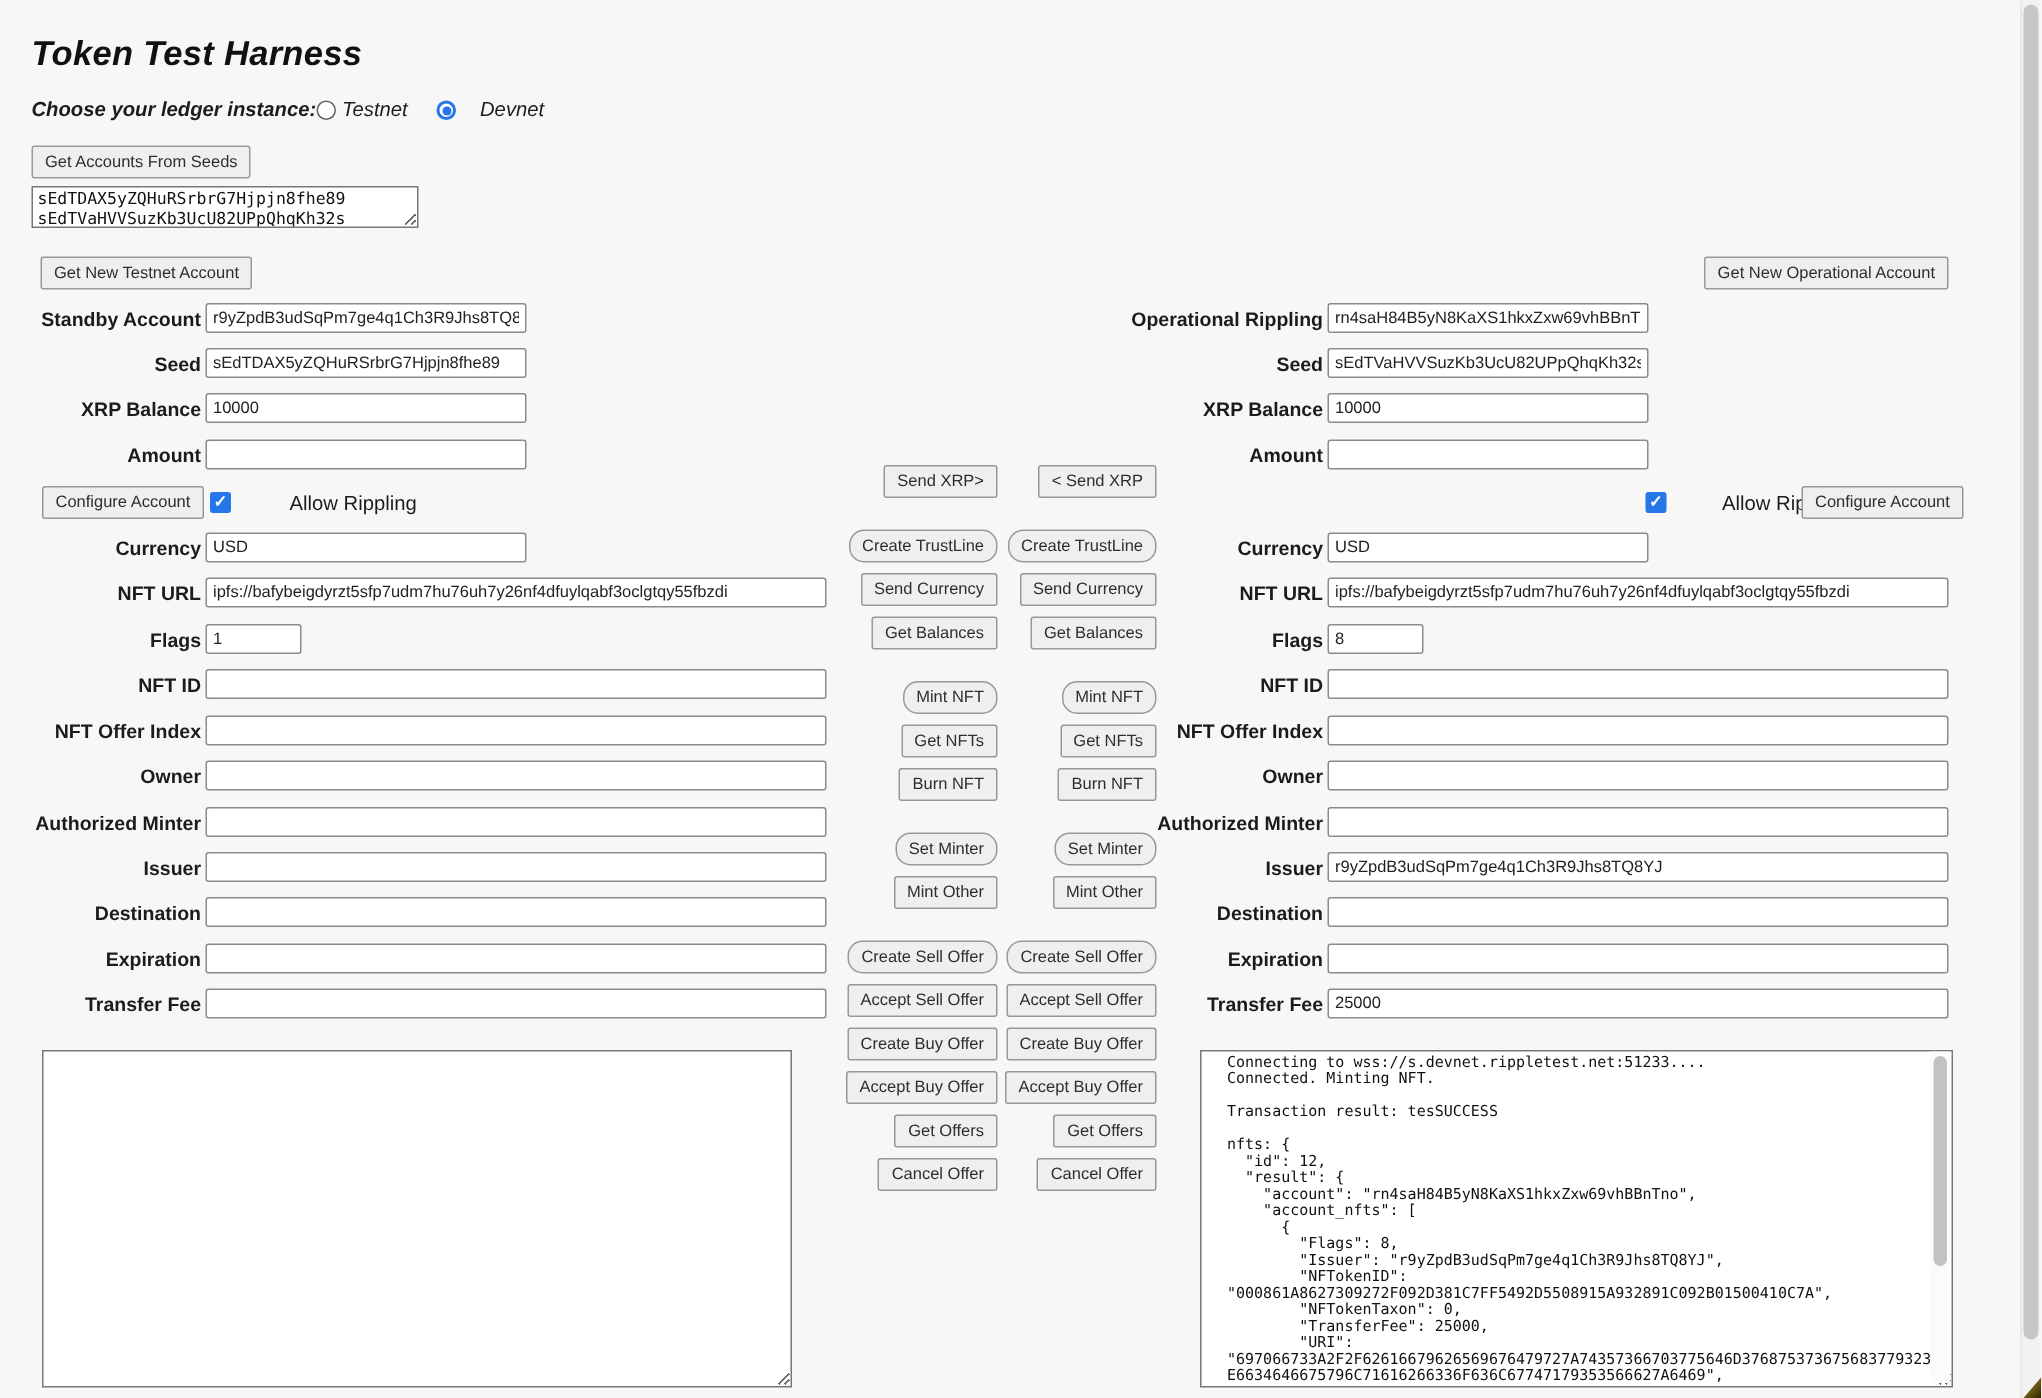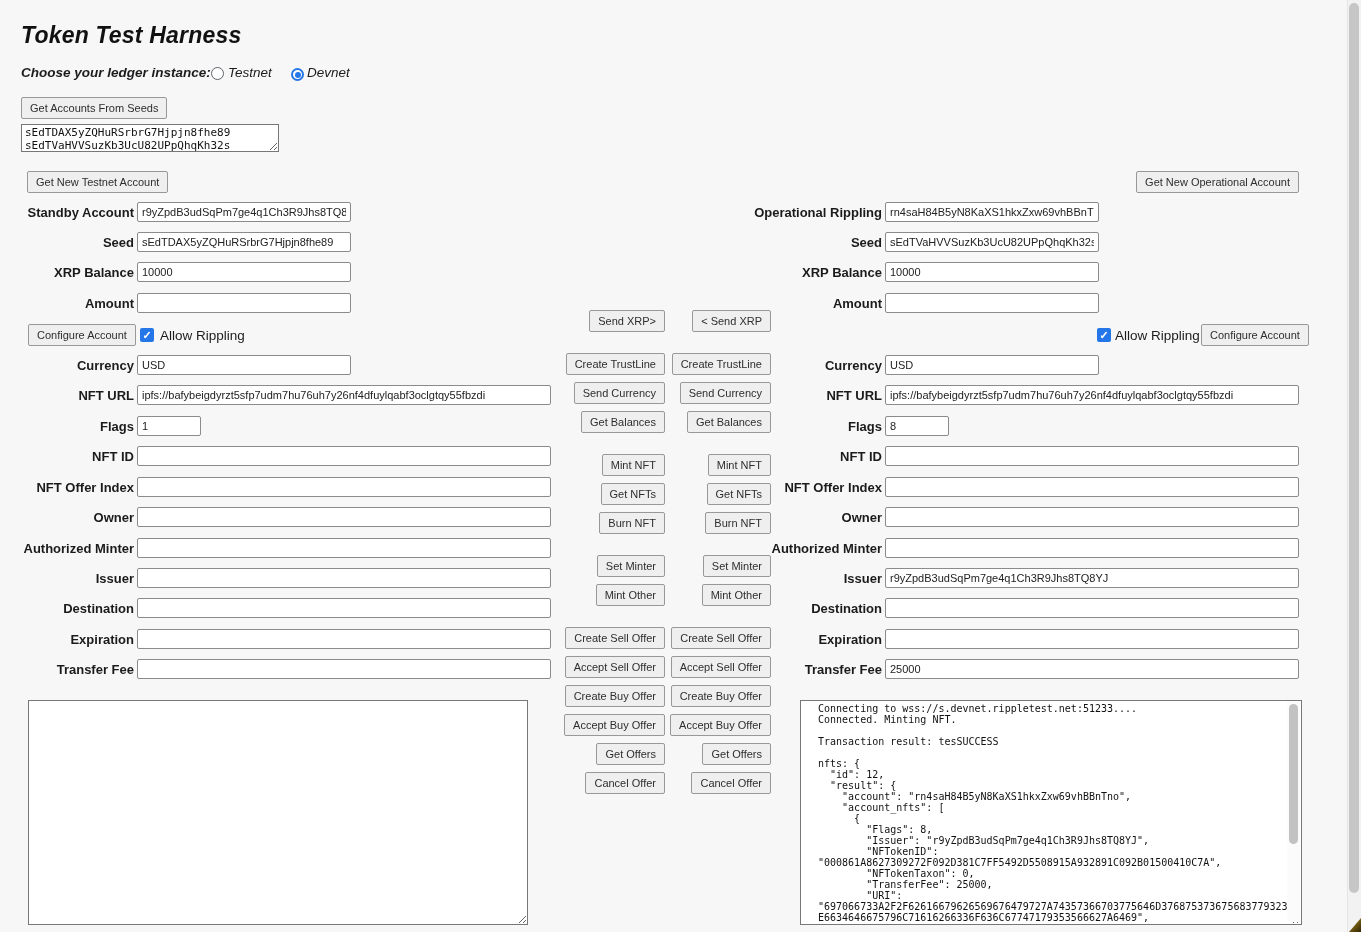--- a/index.html
+++ b/index.html
@@ -47,24 +47,24 @@
     border: 1px solid #777;
     background: #fff;
     resize: both;
     font-family: "DejaVu Sans Mono", monospace;
     color: #111;
   }
   .seeds { font-size: 11px; line-height: 13px; padding: 1px 3px; overflow: hidden; }
   .results { font-size: 10px; line-height: 11px; padding: 2px 17px; overflow: hidden; }
   .checkbox { position: absolute; width: 14px; height: 14px; border-radius: 2px; background: #2576e8; display: inline-block; }
   .checkbox::after { content: "\2713"; position: absolute; left: 0; top: 0; width: 14px; height: 14px; color: #fff; font-size: 11px; line-height: 14px; text-align: center; font-weight: 700; }
-  .cklbl { position: absolute; font-size: 13.5px; font-weight: 500; color: #1c1c1e; white-space: nowrap; }
+  .cklbl { position: absolute; font-size: 13.5px; font-weight: 500; color: #1c1c1e; white-space: nowrap; margin-left: 33px; }
   .btncol { position: absolute; top: 310px; width: 120px; display: flex; flex-direction: column; align-items: flex-end; }
   .btncol .btn { position: static; }
-  .m21 { margin-top: 21px; } .m7 { margin-top: 7px; }
+  .m21 { margin-top: 21px; border-radius: 10px; } .m7 { margin-top: 7px; }
   
   .page-sb-track { position: absolute; right: 0; top: 0; width: 14px; height: 932px; background: #f2f2f2; border-left: 1px solid #e5e5e5; }
   .page-sb-thumb { position: absolute; right: 2px; top: 3px; width: 10px; height: 890px; border-radius: 5px; background: #c6c6c6; }
   
   .ta-sb-track { position: absolute; left: 1287px; top: 701px; width: 13px; height: 221px; background: #fbfbfb; }
   .ta-sb-thumb { position: absolute; left: 1289px; top: 704px; width: 9px; height: 140px; border-radius: 4.5px; background: #c2c2c2; }
   .corner-artifact {
     position: absolute; right: 0; bottom: 0; width: 12px; height: 14px;
     background: linear-gradient(135deg, #c9a13b 0%, #6b5410 55%, #2e2506 100%);
     clip-path: polygon(100% 0, 100% 100%, 0 100%);
@@ -75,21 +75,21 @@
 
 
 
 
 <div class="abs title" style="left:21px;top:22px">Token Test Harness</div>
 <div class="abs prompt" style="left:21px;top:65px">Choose your ledger instance:</div>
 
 <span class="abs radio" style="left:211px;top:67px"></span>
 <div class="abs radlbl" style="left:228px;top:65px">Testnet</div>
 <span class="abs radio selected" style="left:291px;top:67px"></span>
-<div class="abs radlbl" style="left:307px;top:65px">Devnet</div>
+<div class="abs radlbl" style="left:320px;top:65px">Devnet</div>
 
 <button class="btn" style="left:21px;top:97px">Get Accounts From Seeds</button>
 <textarea class="seeds" style="left: 21px; top: 124px; width: 258px; height: 28px;" spellcheck="false">sEdTDAX5yZQHuRSrbrG7Hjpjn8fhe89
 sEdTVaHVVSuzKb3UcU82UPpQhqKh32s</textarea>
 
 
 <button class="btn" style="left:27px;top:171px">Get New Testnet Account</button>
 
 <div class="lbl" style="left:0;top:205px;width:134px">Standby Account</div>
 <input class="txt w214" style="left: 137px; top: 202px;" value="r9yZpdB3udSqPm7ge4q1Ch3R9Jhs8TQ8YJ">

